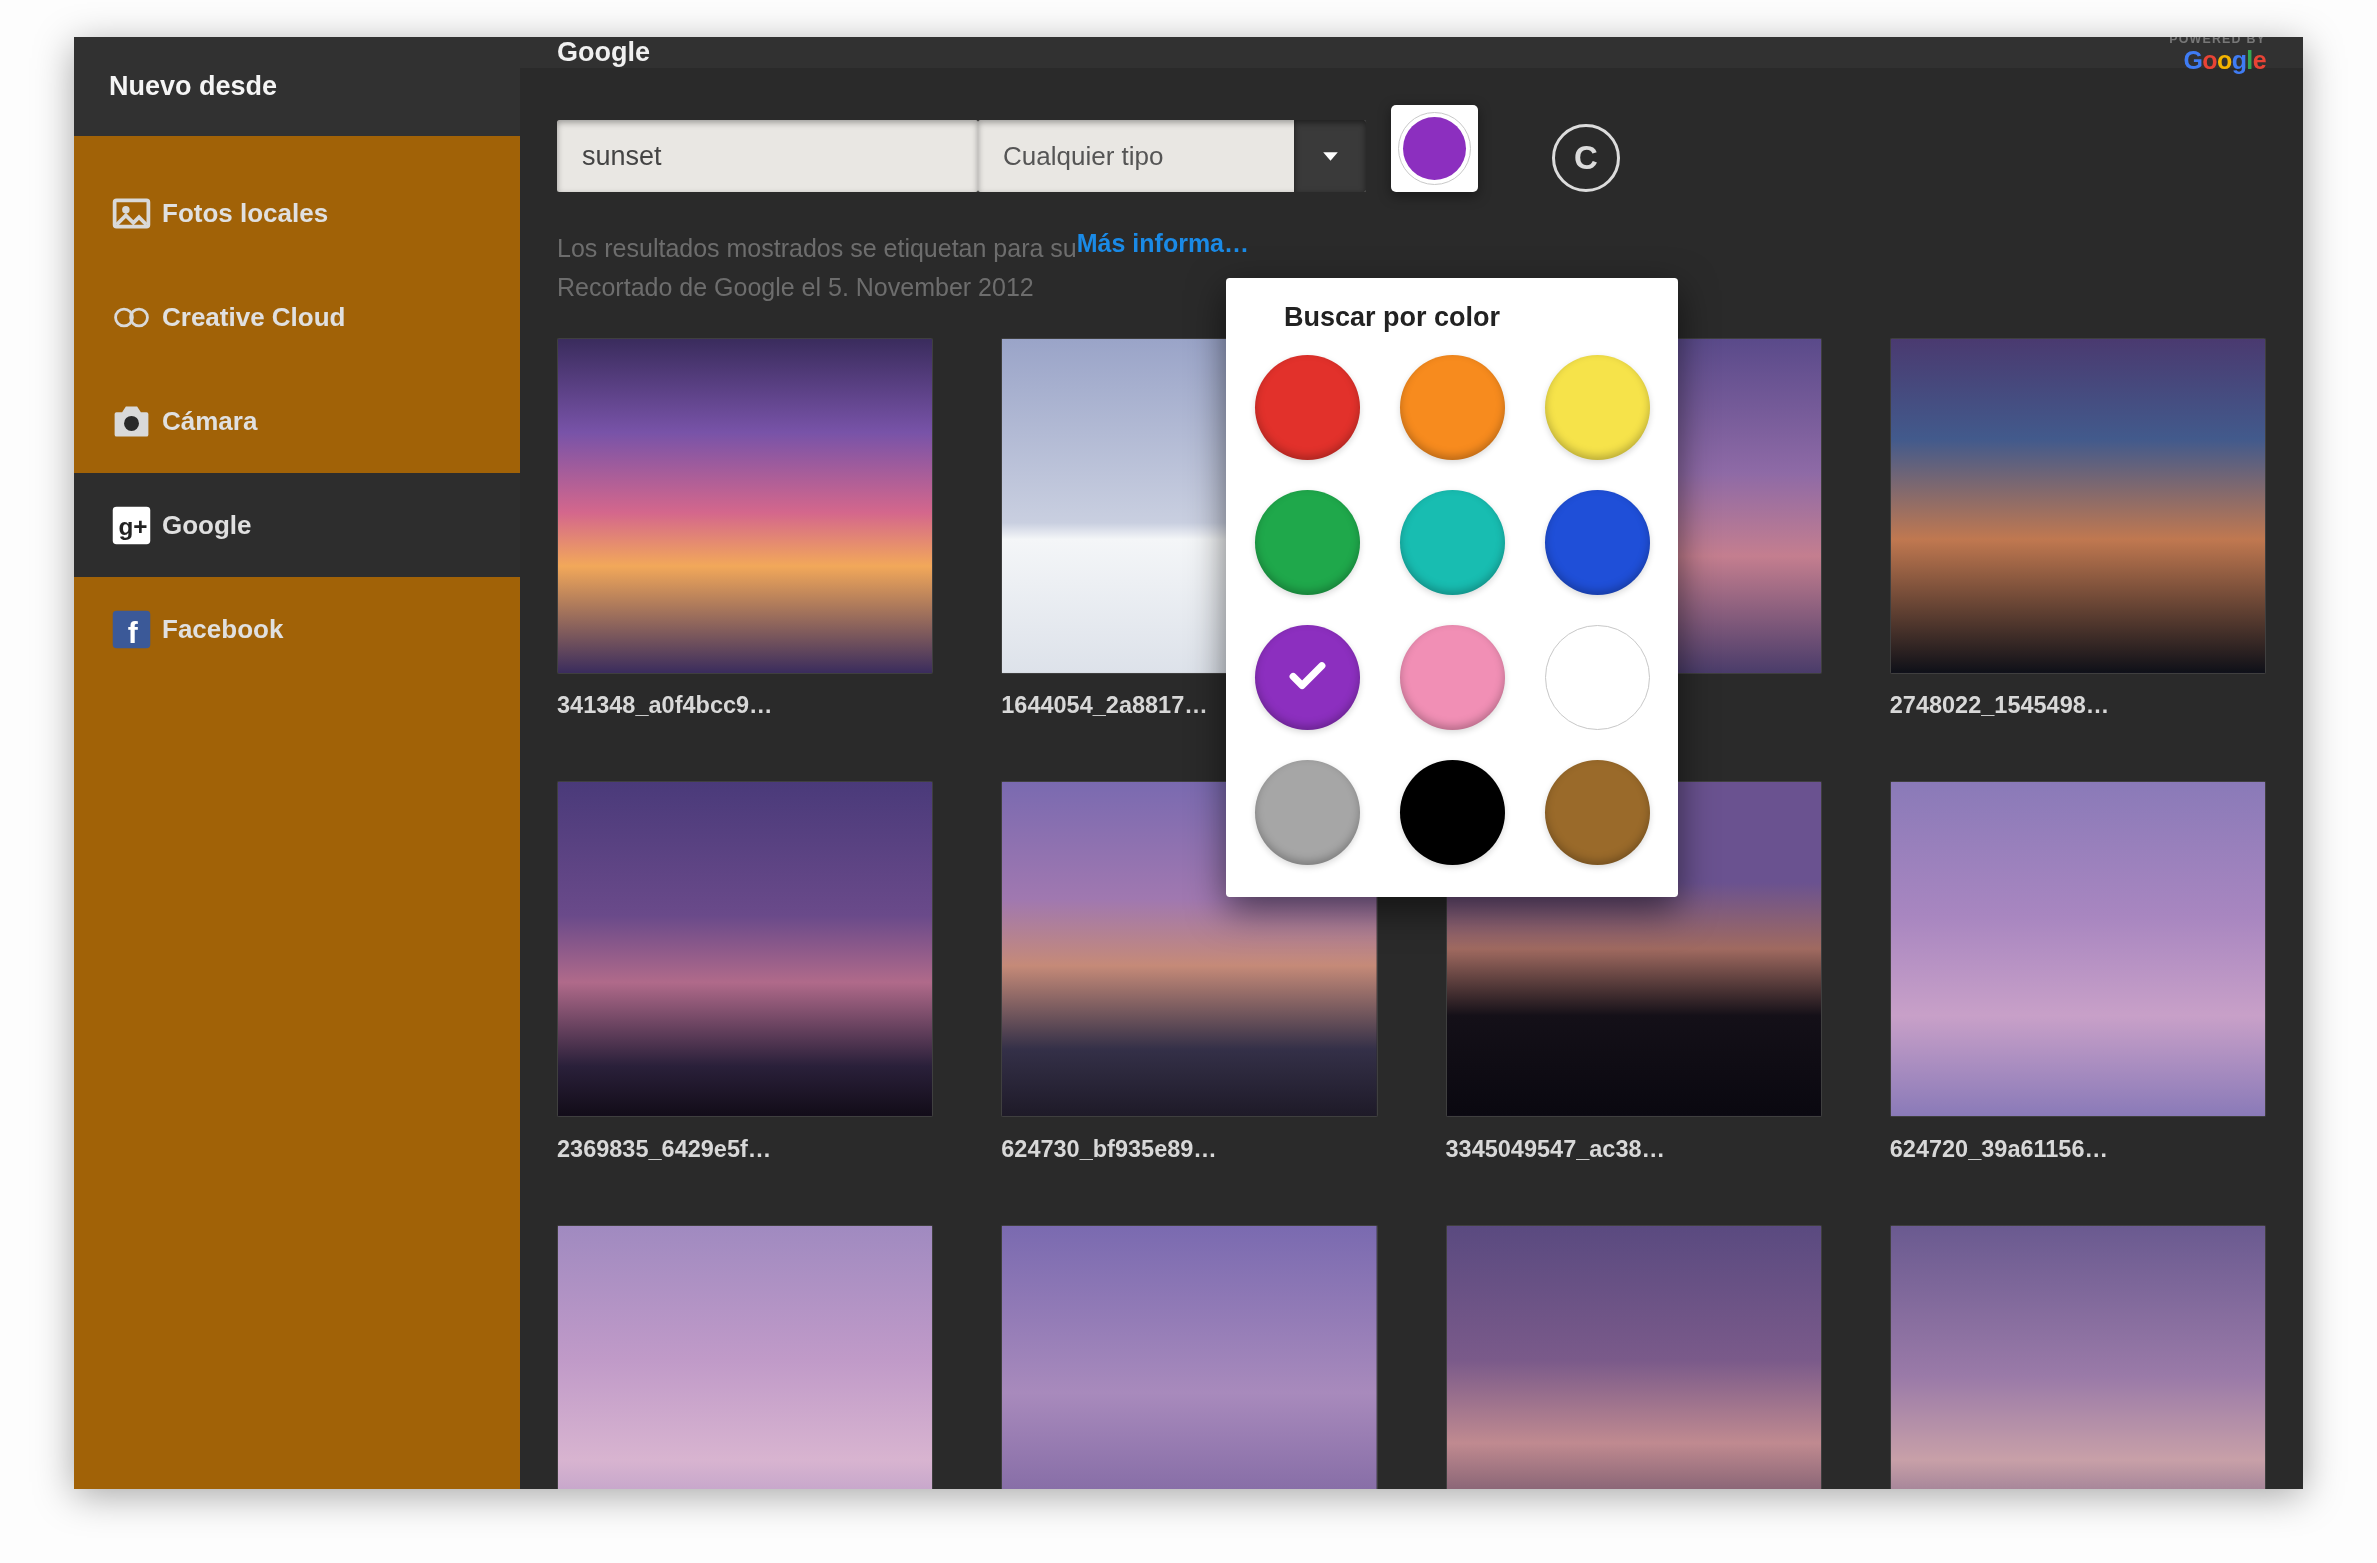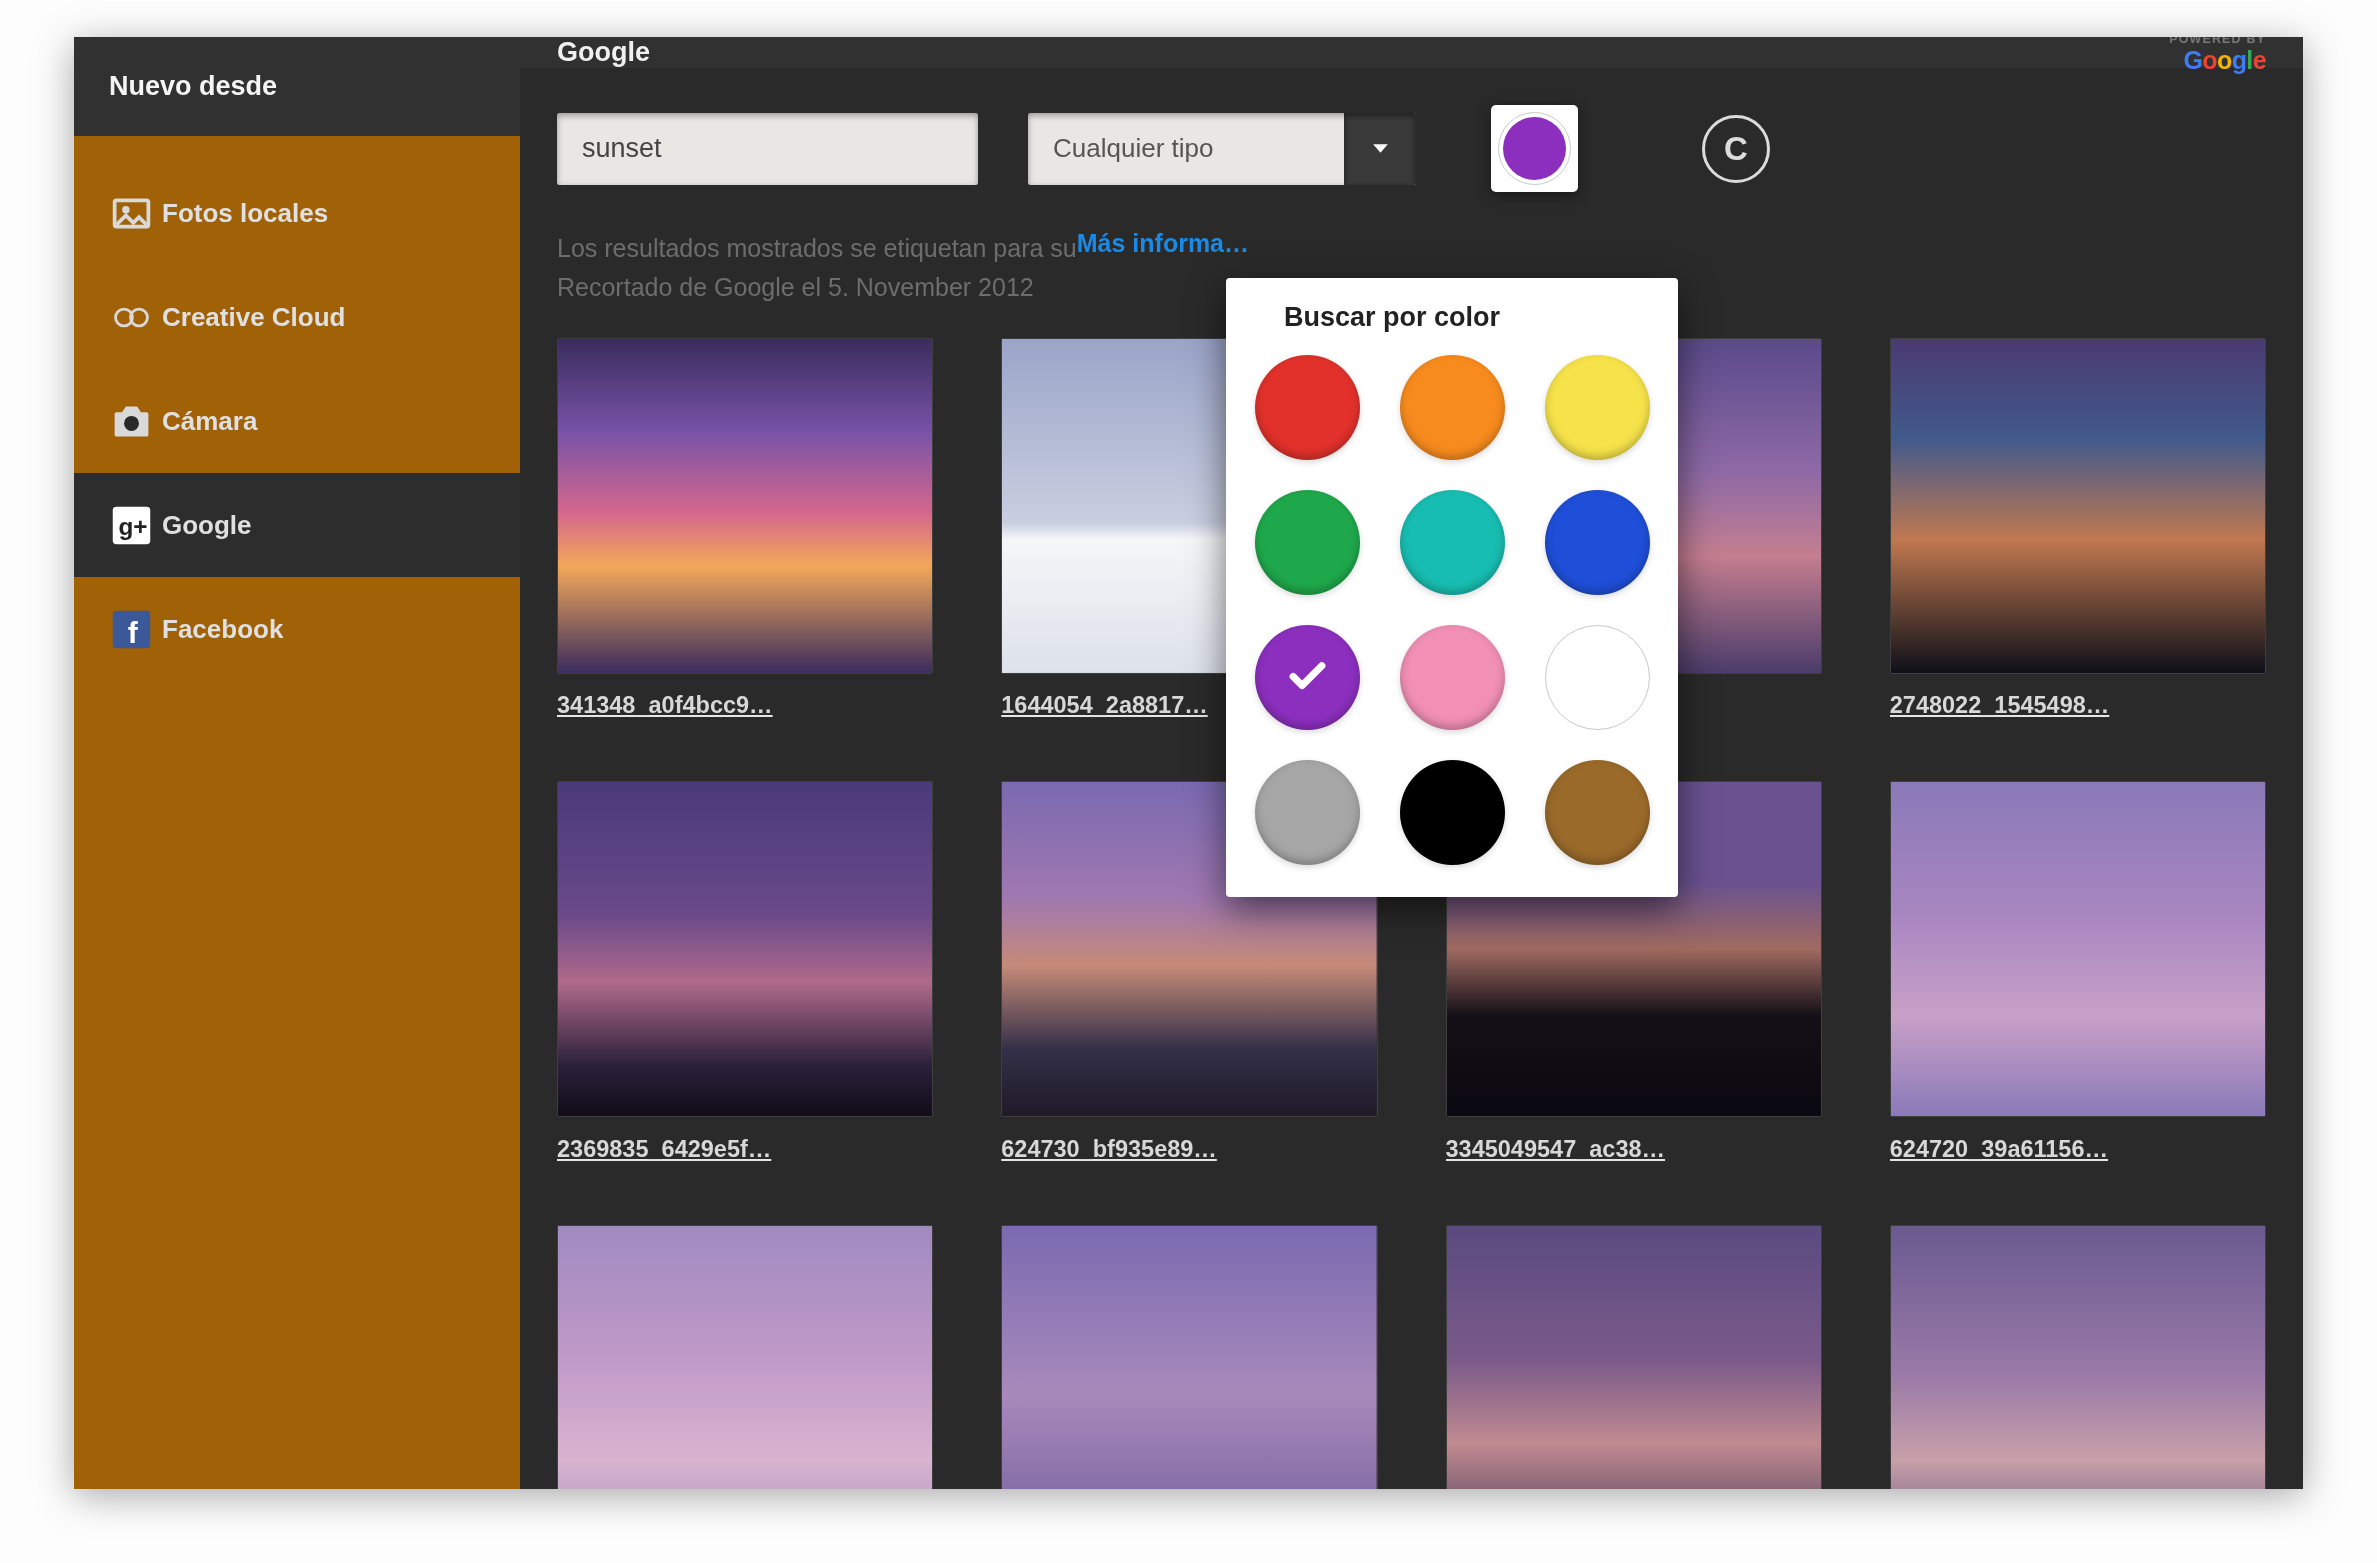--- a/index.html
+++ b/index.html
@@ -111,22 +111,21 @@
     font-weight: 700;
     letter-spacing: -0.6px;
   }
   .google-logo .b { color:#3f7cf4; }
   .google-logo .r { color:#e94335; }
   .google-logo .y { color:#f4b400; }
   .google-logo .g { color:#34a853; }
 
   .toolbar {
     display: flex;
-    align-items: center;
-    gap: 50px;
+    align-items: flex-end;
     padding: 37px 37px 12.4px 37px;
   }
   .search-input {
     width: 421px;
     height: 72px;
     background: #e9e7e3;
     border: none;
     border-radius: 2.5px;
     padding: 0 25px;
     font-size: 27px;
@@ -221,21 +220,20 @@
     padding: 18.6px 37px 37px 37px;
     display: grid;
     grid-template-columns: repeat(4, 1fr);
     gap: 62px 68px;
   }
   .thumb {
     display:flex;
     flex-direction:column;
     gap: 18.6px;
     cursor:pointer;
-    text-decoration:underline;
   }
   .thumb .img {
     width: 100%;
     aspect-ratio: 1.12/1;
     border-radius: 1.2px;
     border: 1.2px solid #3f3f3f;
     background-size: cover;
     background-position: center;
   }
   .thumb .cap {

